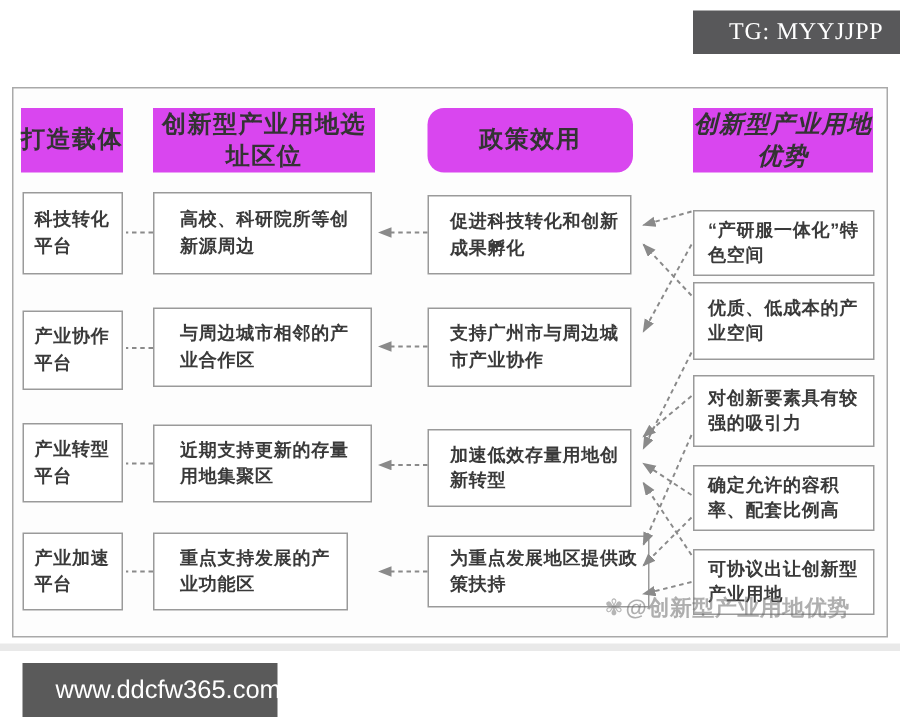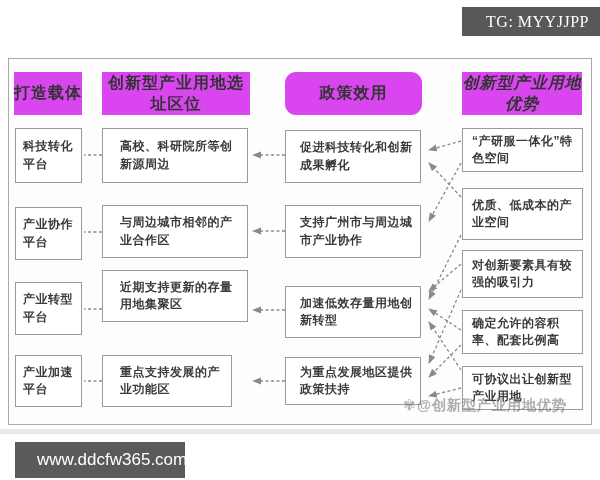--- a/index.html
+++ b/index.html
@@ -72,41 +72,41 @@
   <div class="box c1" style="left:15px;top:355px;width:67px;height:52px;">
       <span>产业加速平台</span>
     </div>
 
   <div class="box c2" style="left:102px;top:128px;width:146px;height:55px;">
       <span>高校、科研院所等创新源周边</span>
     </div>
   <div class="box c2" style="left:102px;top:205px;width:146px;height:53px;">
       <span>与周边城市相邻的产业合作区</span>
     </div>
-  <div class="box c2" style="left:102px;top:270px;width:146px;height:52px;justify-content:center;">
+  <div class="box c2" style="left:102px;top:283px;width:146px;height:52px;justify-content:center;">
       <span>近期支持更新的存量用地集聚区</span>
     </div>
   <div class="box c2" style="left:102px;top:355px;width:130px;height:52px;">
       <span>重点支持发展的产业功能区</span>
     </div>
 
   <div class="box c3" style="left:285px;top:130px;width:136px;height:53px;">
       <span>促进科技转化和创新成果孵化</span>
     </div>
   <div class="box c3" style="left:285px;top:205px;width:136px;height:53px;">
       <span>支持广州市与周边城市产业协作</span>
     </div>
   <div class="box c3" style="left:285px;top:286px;width:136px;height:52px;">
       <span>加速低效存量用地创新转型</span>
     </div>
-  <div class="box c3" style="left:285px;top:357px;width:136px;height:48px;">
+  <div class="box c3" style="left:285px;top:357px;width:148px;height:48px;">
       <span>为重点发展地区提供政策扶持</span>
     </div>
 
-  <div class="box c4" style="left:462px;top:128px;width:121px;height:44px;">
+  <div class="box c4" style="left:462px;top:140px;width:121px;height:44px;">
       <span>“产研服一体化”特色空间</span>
     </div>
   <div class="box c4" style="left:462px;top:188px;width:121px;height:52px;">
       <span>优质、低成本的产业空间</span>
     </div>
   <div class="box c4" style="left:462px;top:250px;width:121px;height:48px;">
       <span>对创新要素具有较强的吸引力</span>
     </div>
   <div class="box c4" style="left:462px;top:310px;width:121px;height:44px;">
       <span>确定允许的容积率、配套比例高</span>

